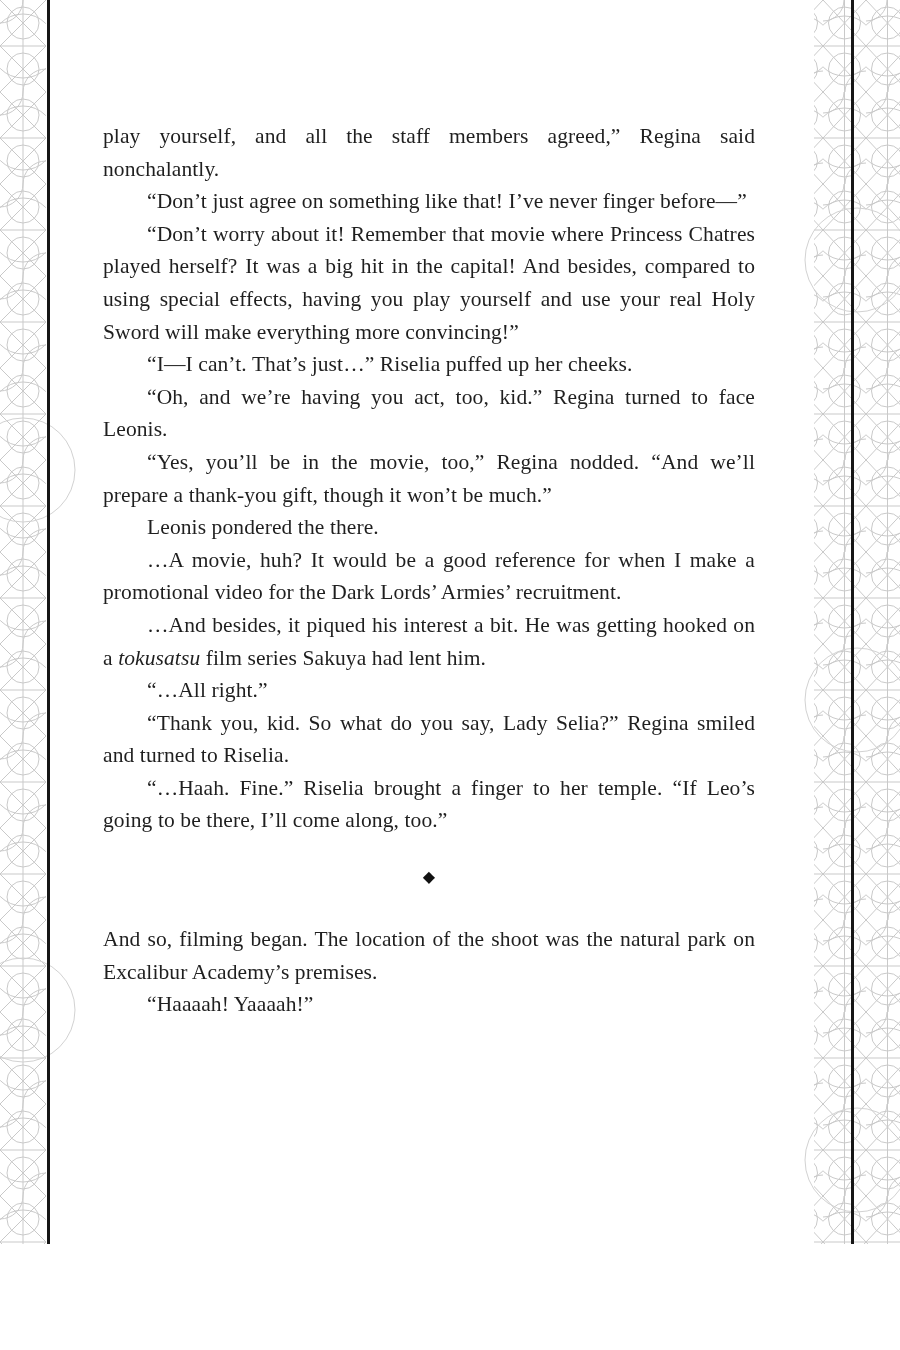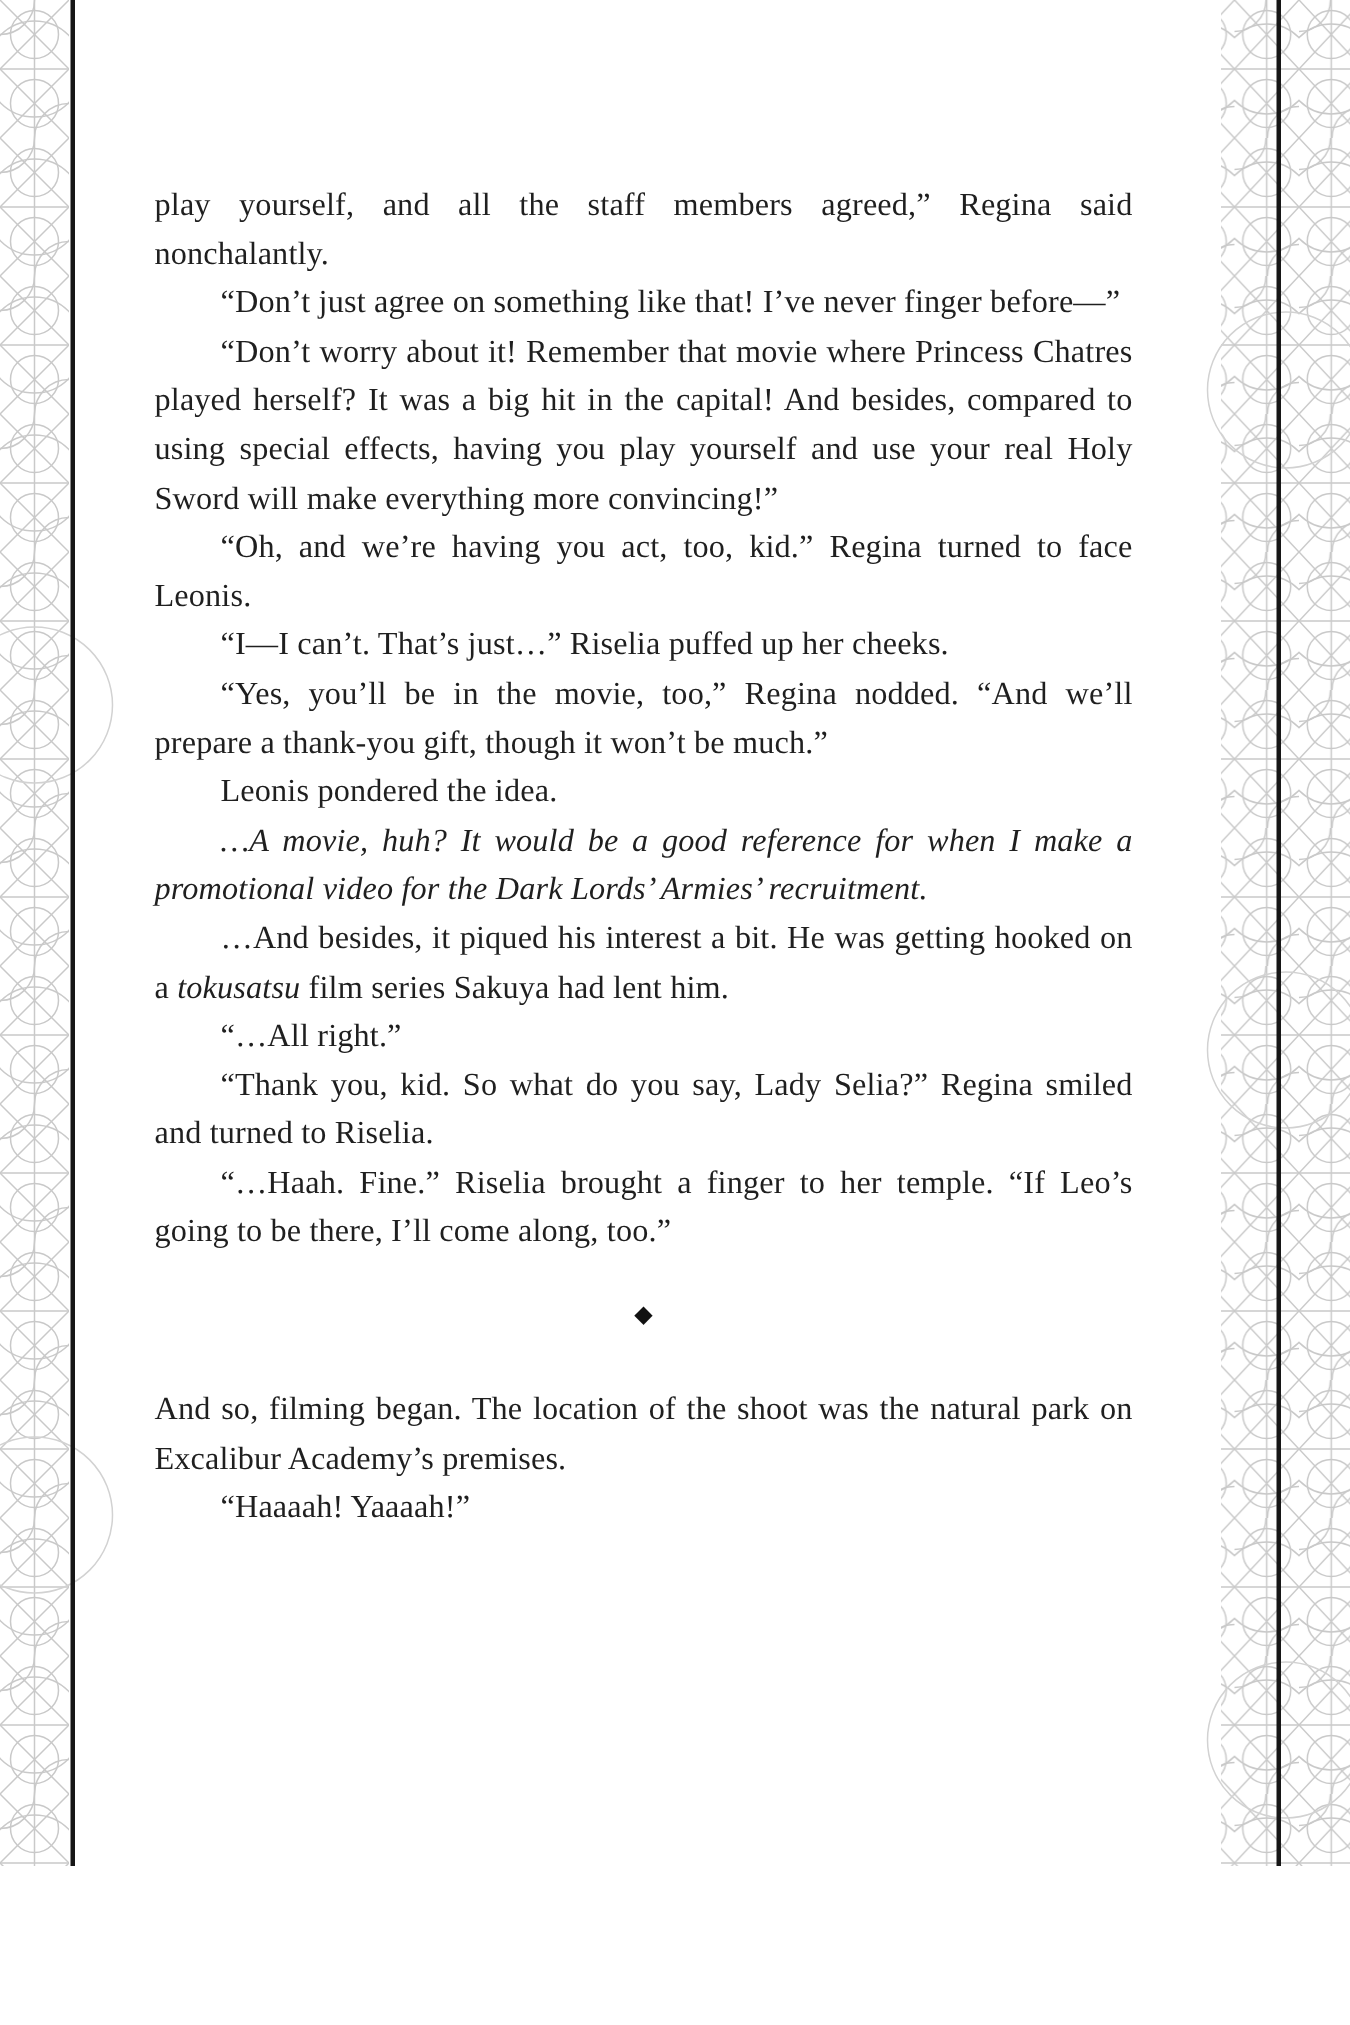--- a/index.html
+++ b/index.html
@@ -44,21 +44,21 @@
     text-align: justify;
     letter-spacing: 0.1px;
     -webkit-hyphens: none;
     hyphens: none;
   }
   .para {
     margin: 0;
     padding: 0;
   }
   .indent { text-indent: 44px; }
-  .italic { font-style: italic; }
+  .italic { }
   .force-last { text-align-last: justify; }
   .separator {
     margin: 24px 0 30px 0;
     text-align: center;
     text-indent: 0;
     font-size: 16px;
     color: #111111;
     line-height: 32px;
   }
   em { }
@@ -113,24 +113,24 @@
     </g>
   </svg>
 
   <div class="frame frame-left"></div>
   <div class="frame frame-right"></div>
 
   <div class="text-block">
     <p class="para">play yourself, and all the staff members agreed,” Regina said nonchalantly.</p>
     <p class="para indent">“Don’t just agree on something like that! I’ve never finger before—”</p>
     <p class="para indent">“Don’t worry about it! Remember that movie where Princess Chatres played herself? It was a big hit in the capital! And besides, compared to using special effects, having you play yourself and use your real Holy Sword will make everything more convincing!”</p>
+    <p class="para indent">“I—I can’t. That’s just…” Riselia puffed up her cheeks.</p>
     <p class="para indent">“Oh, and we’re having you act, too, kid.” Regina turned to face Leonis.</p>
-    <p class="para indent">“I—I can’t. That’s just…” Riselia puffed up her cheeks.</p>
     <p class="para indent">“Yes, you’ll be in the movie, too,” Regina nodded. “And we’ll prepare a thank-you gift, though it won’t be much.”</p>
-    <p class="para indent">Leonis pondered the idea.</p>
+    <p class="para indent">Leonis pondered the there.</p>
     <p class="para indent italic">…A movie, huh? It would be a good reference for when I make a promotional video for the Dark Lords’ Armies’ recruitment.</p>
     <p class="para indent"><span>…And besides, it piqued his interest a bit. He was getting hooked on a </span><em>tokusatsu</em><span> film series Sakuya had lent him.</span></p>
     <p class="para indent">“…All right.”</p>
     <p class="para indent">“Thank you, kid. So what do you say, Lady Selia?” Regina smiled and turned to Riselia.</p>
     <p class="para indent">“…Haah. Fine.” Riselia brought a finger to her temple. “If Leo’s going to be there, I’ll come along, too.”</p>
 
     <div class="separator">◆</div>
 
     <p class="para">And so, filming began. The location of the shoot was the natural park on Excalibur Academy’s premises.</p>
     <p class="para indent">“Haaaah! Yaaaah!”</p>

